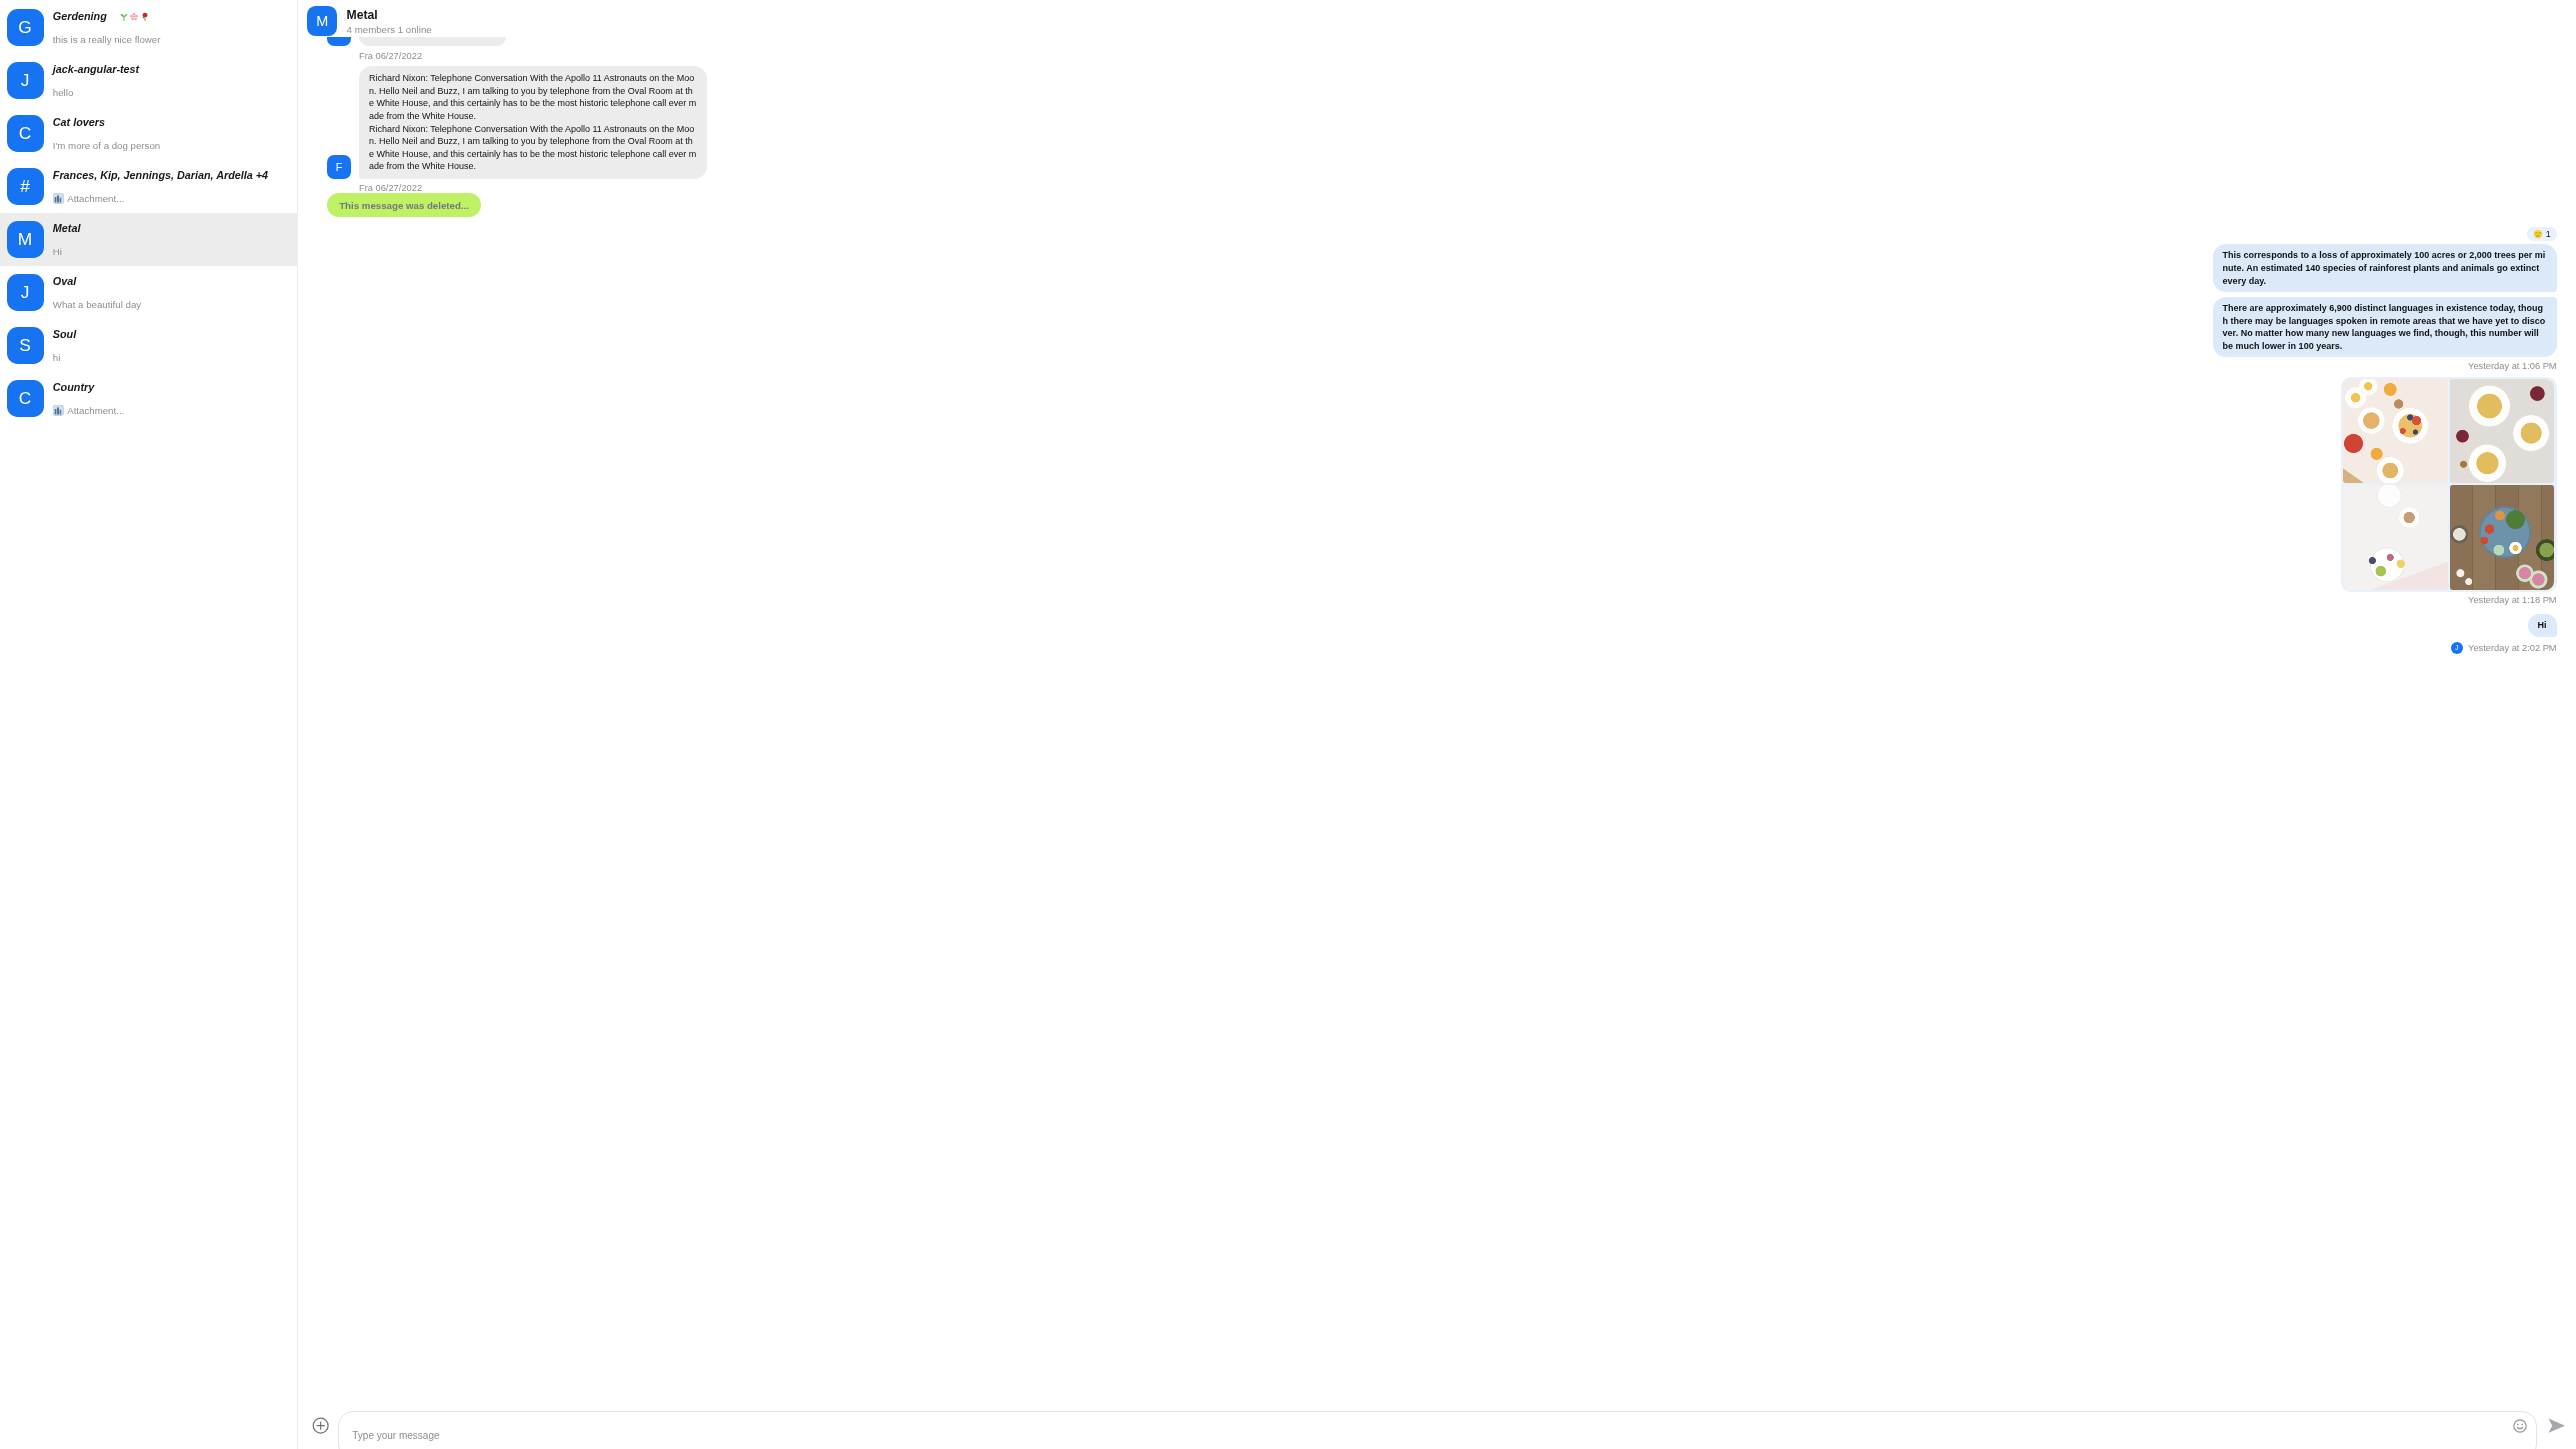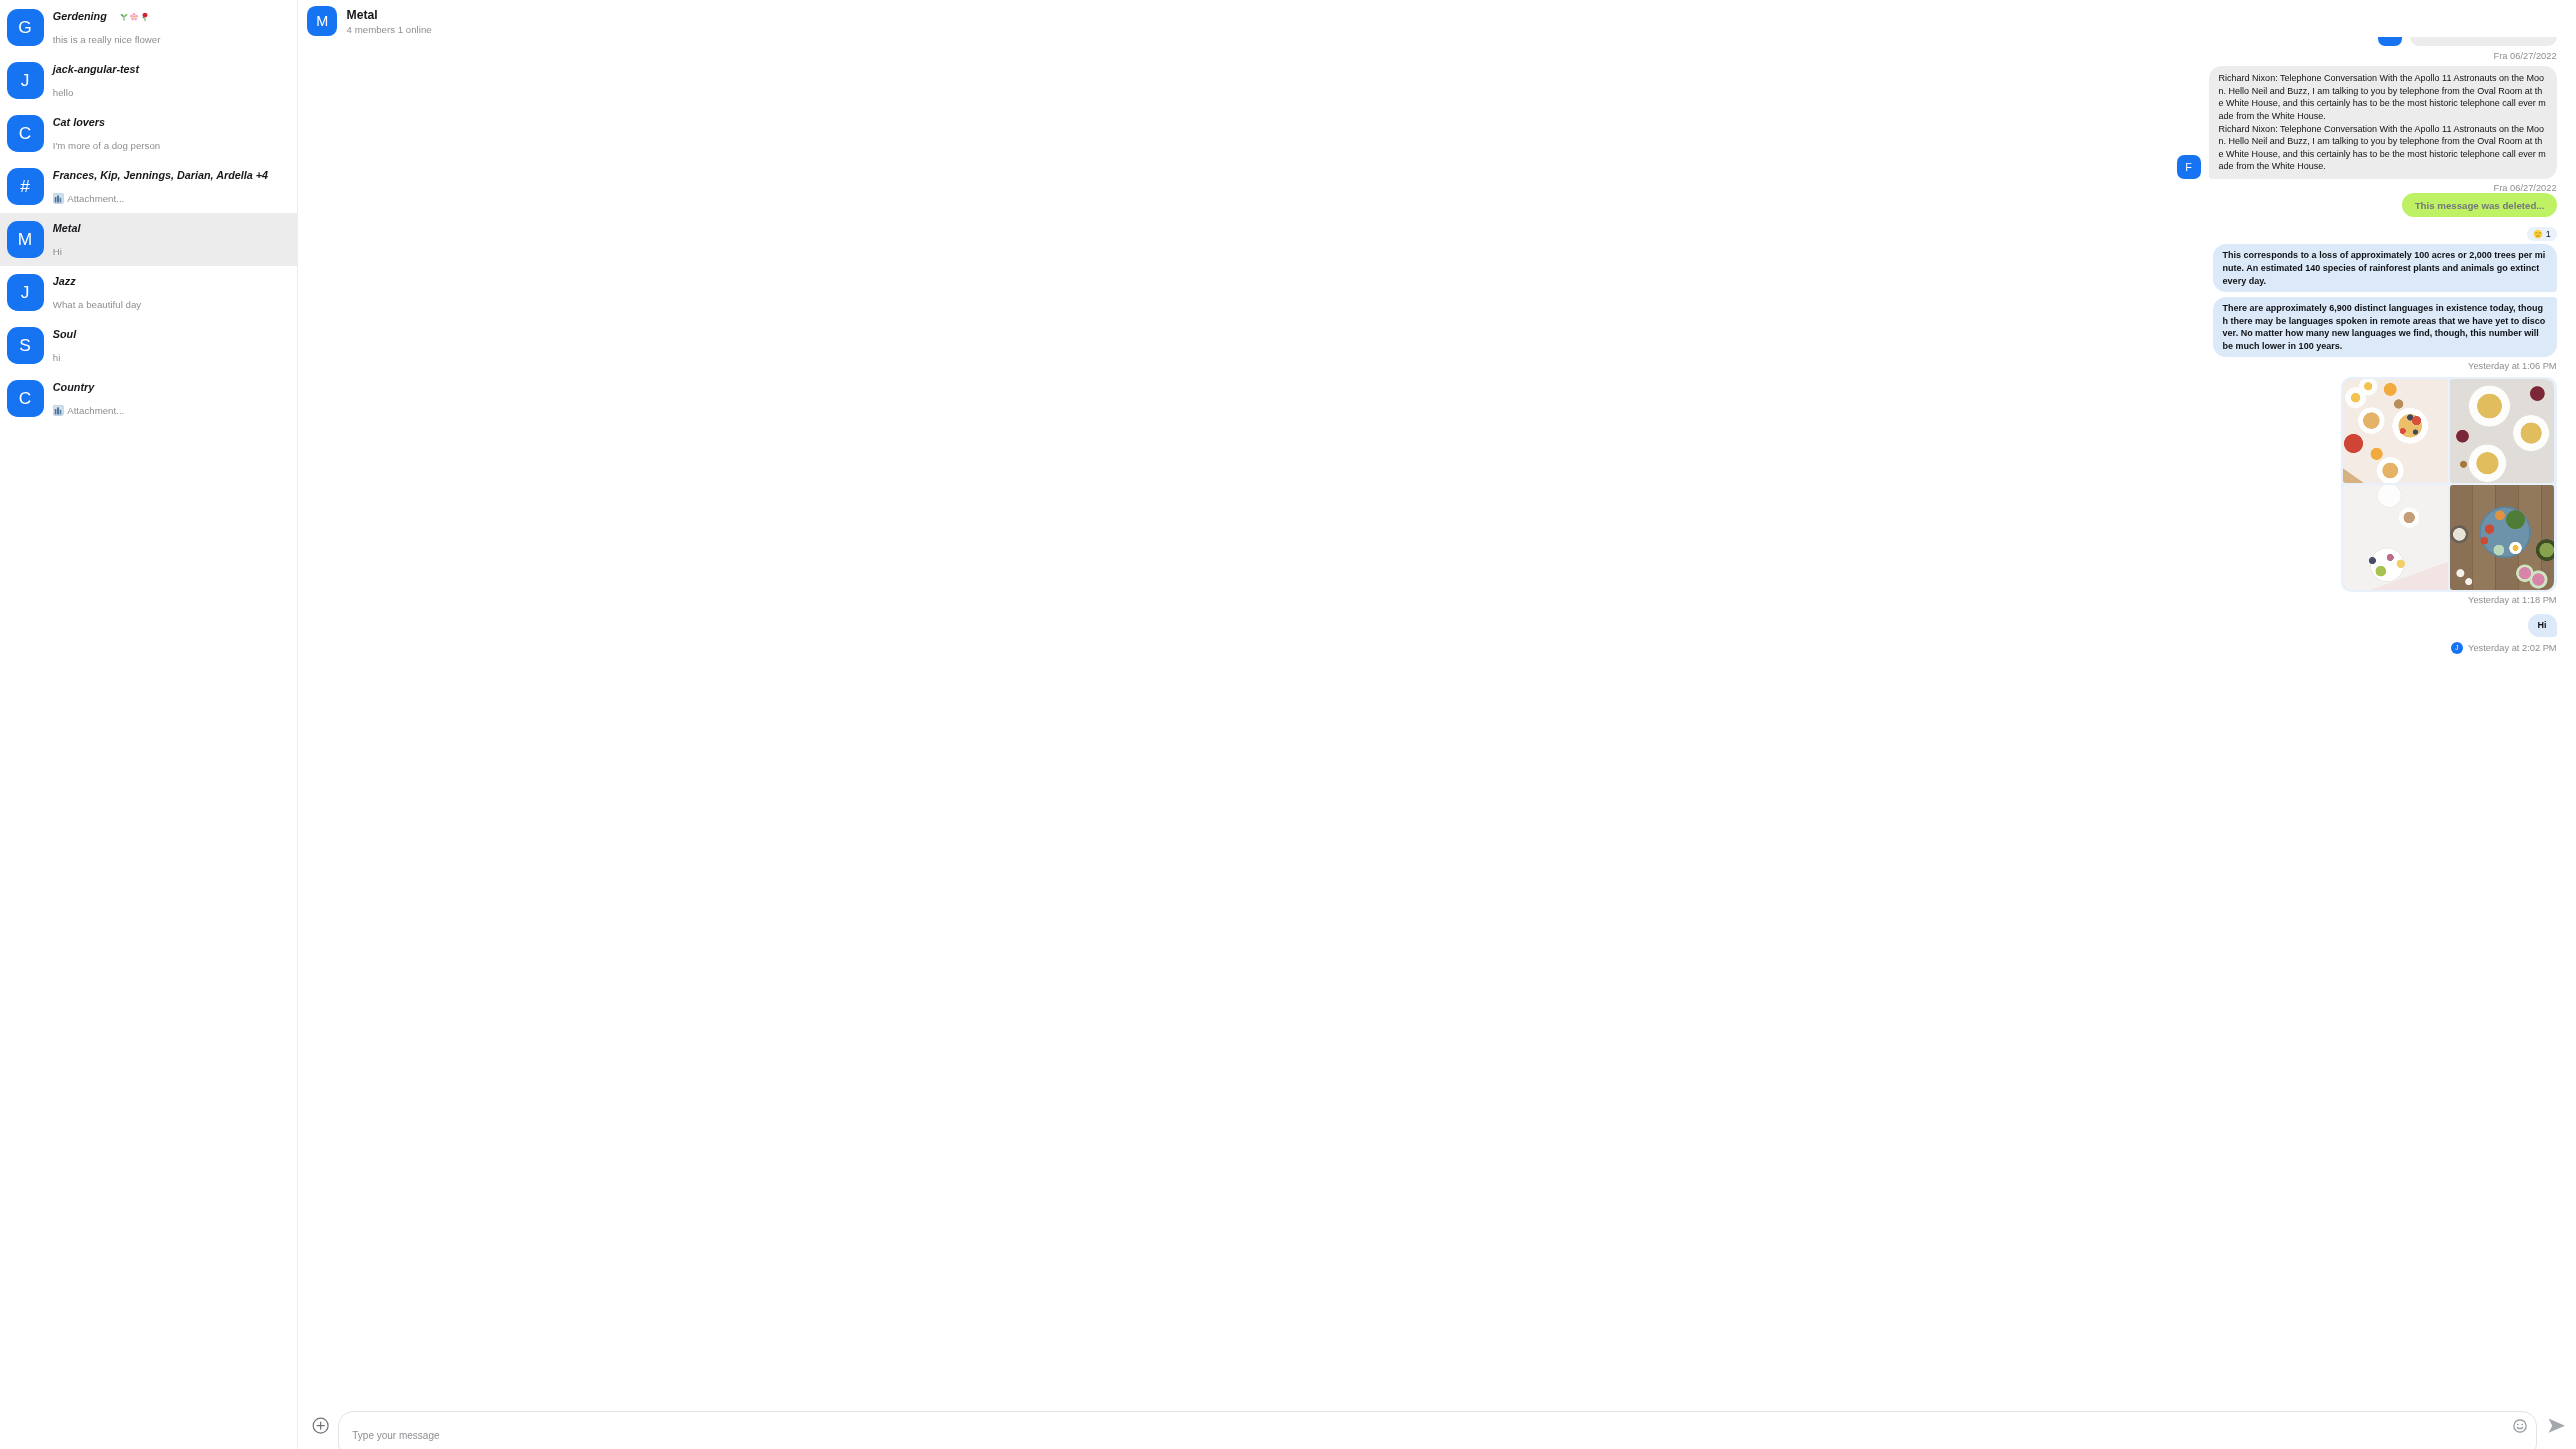--- a/index.html
+++ b/index.html
@@ -26,21 +26,21 @@
   .emoji-set { display:inline-flex; gap:0.7px; }
 
   
   .chat { flex:1; display:flex; flex-direction:column; min-width:0; background:#fff; }
   .chat-header { height:37px; flex:0 0 37px; display:flex; align-items:center; gap:9.3px; padding:5.8px 0 0 9.3px; }
   .chat-avatar { width:30px; height:30px; border-radius:8.6px; flex:0 0 30px; background:#1673f2; color:#fff;
     display:flex; align-items:center; justify-content:center; font-size:14.4px; }
   .chat-title { font-size:12.2px; font-weight:700; color:#17181b; }
   .chat-sub { font-size:9.7px; color:#8e8e93; margin-top:2.2px; }
 
-  .msgs { flex:1; overflow:hidden; padding:0 19.4px 0 29px; display:flex; flex-direction:column; align-items:flex-end; }
+  .msgs { flex:1; overflow:hidden; padding:0 19.4px 0 29px; display:flex; flex-direction:column; align-items:flex-start; }
 
   
   .cutoff-row { display:flex; gap:8px; align-items:flex-start; }
   .cutoff-avatar { width:24px; height:9.3px; background:#1673f2; border-radius:0 0 7.2px 7.2px; }
   .cutoff-bubble { width:147px; height:8.6px; background:#ececec; border-radius:0 0 10px 10px; }
   .date-sep { font-size:9.3px; color:#8e8e93; margin:4.3px 0 0 32px; }
   .in-row { display:flex; align-items:flex-end; gap:8px; margin-top:5.8px; }
   .in-avatar { width:24px; height:24px; border-radius:7.2px; flex:0 0 24px; background:#1673f2; color:#fff;
     display:flex; align-items:center; justify-content:center; font-size:10.8px; }
   .bubble-in {
@@ -238,21 +238,21 @@
             <span>Metal</span>
           </div>
         <div class="chan-preview">Hi</div>
       </div>
     </div>
 
     <div class="chan">
       <div class="sq-avatar">J</div>
       <div class="chan-texts">
         <div class="chan-name">
-            <span>Jazz</span>
+            <span>Oval</span>
           </div>
         <div class="chan-preview">What a beautiful day</div>
       </div>
     </div>
 
     <div class="chan">
       <div class="sq-avatar">S</div>
       <div class="chan-texts">
         <div class="chan-name">
             <span>Soul</span>

